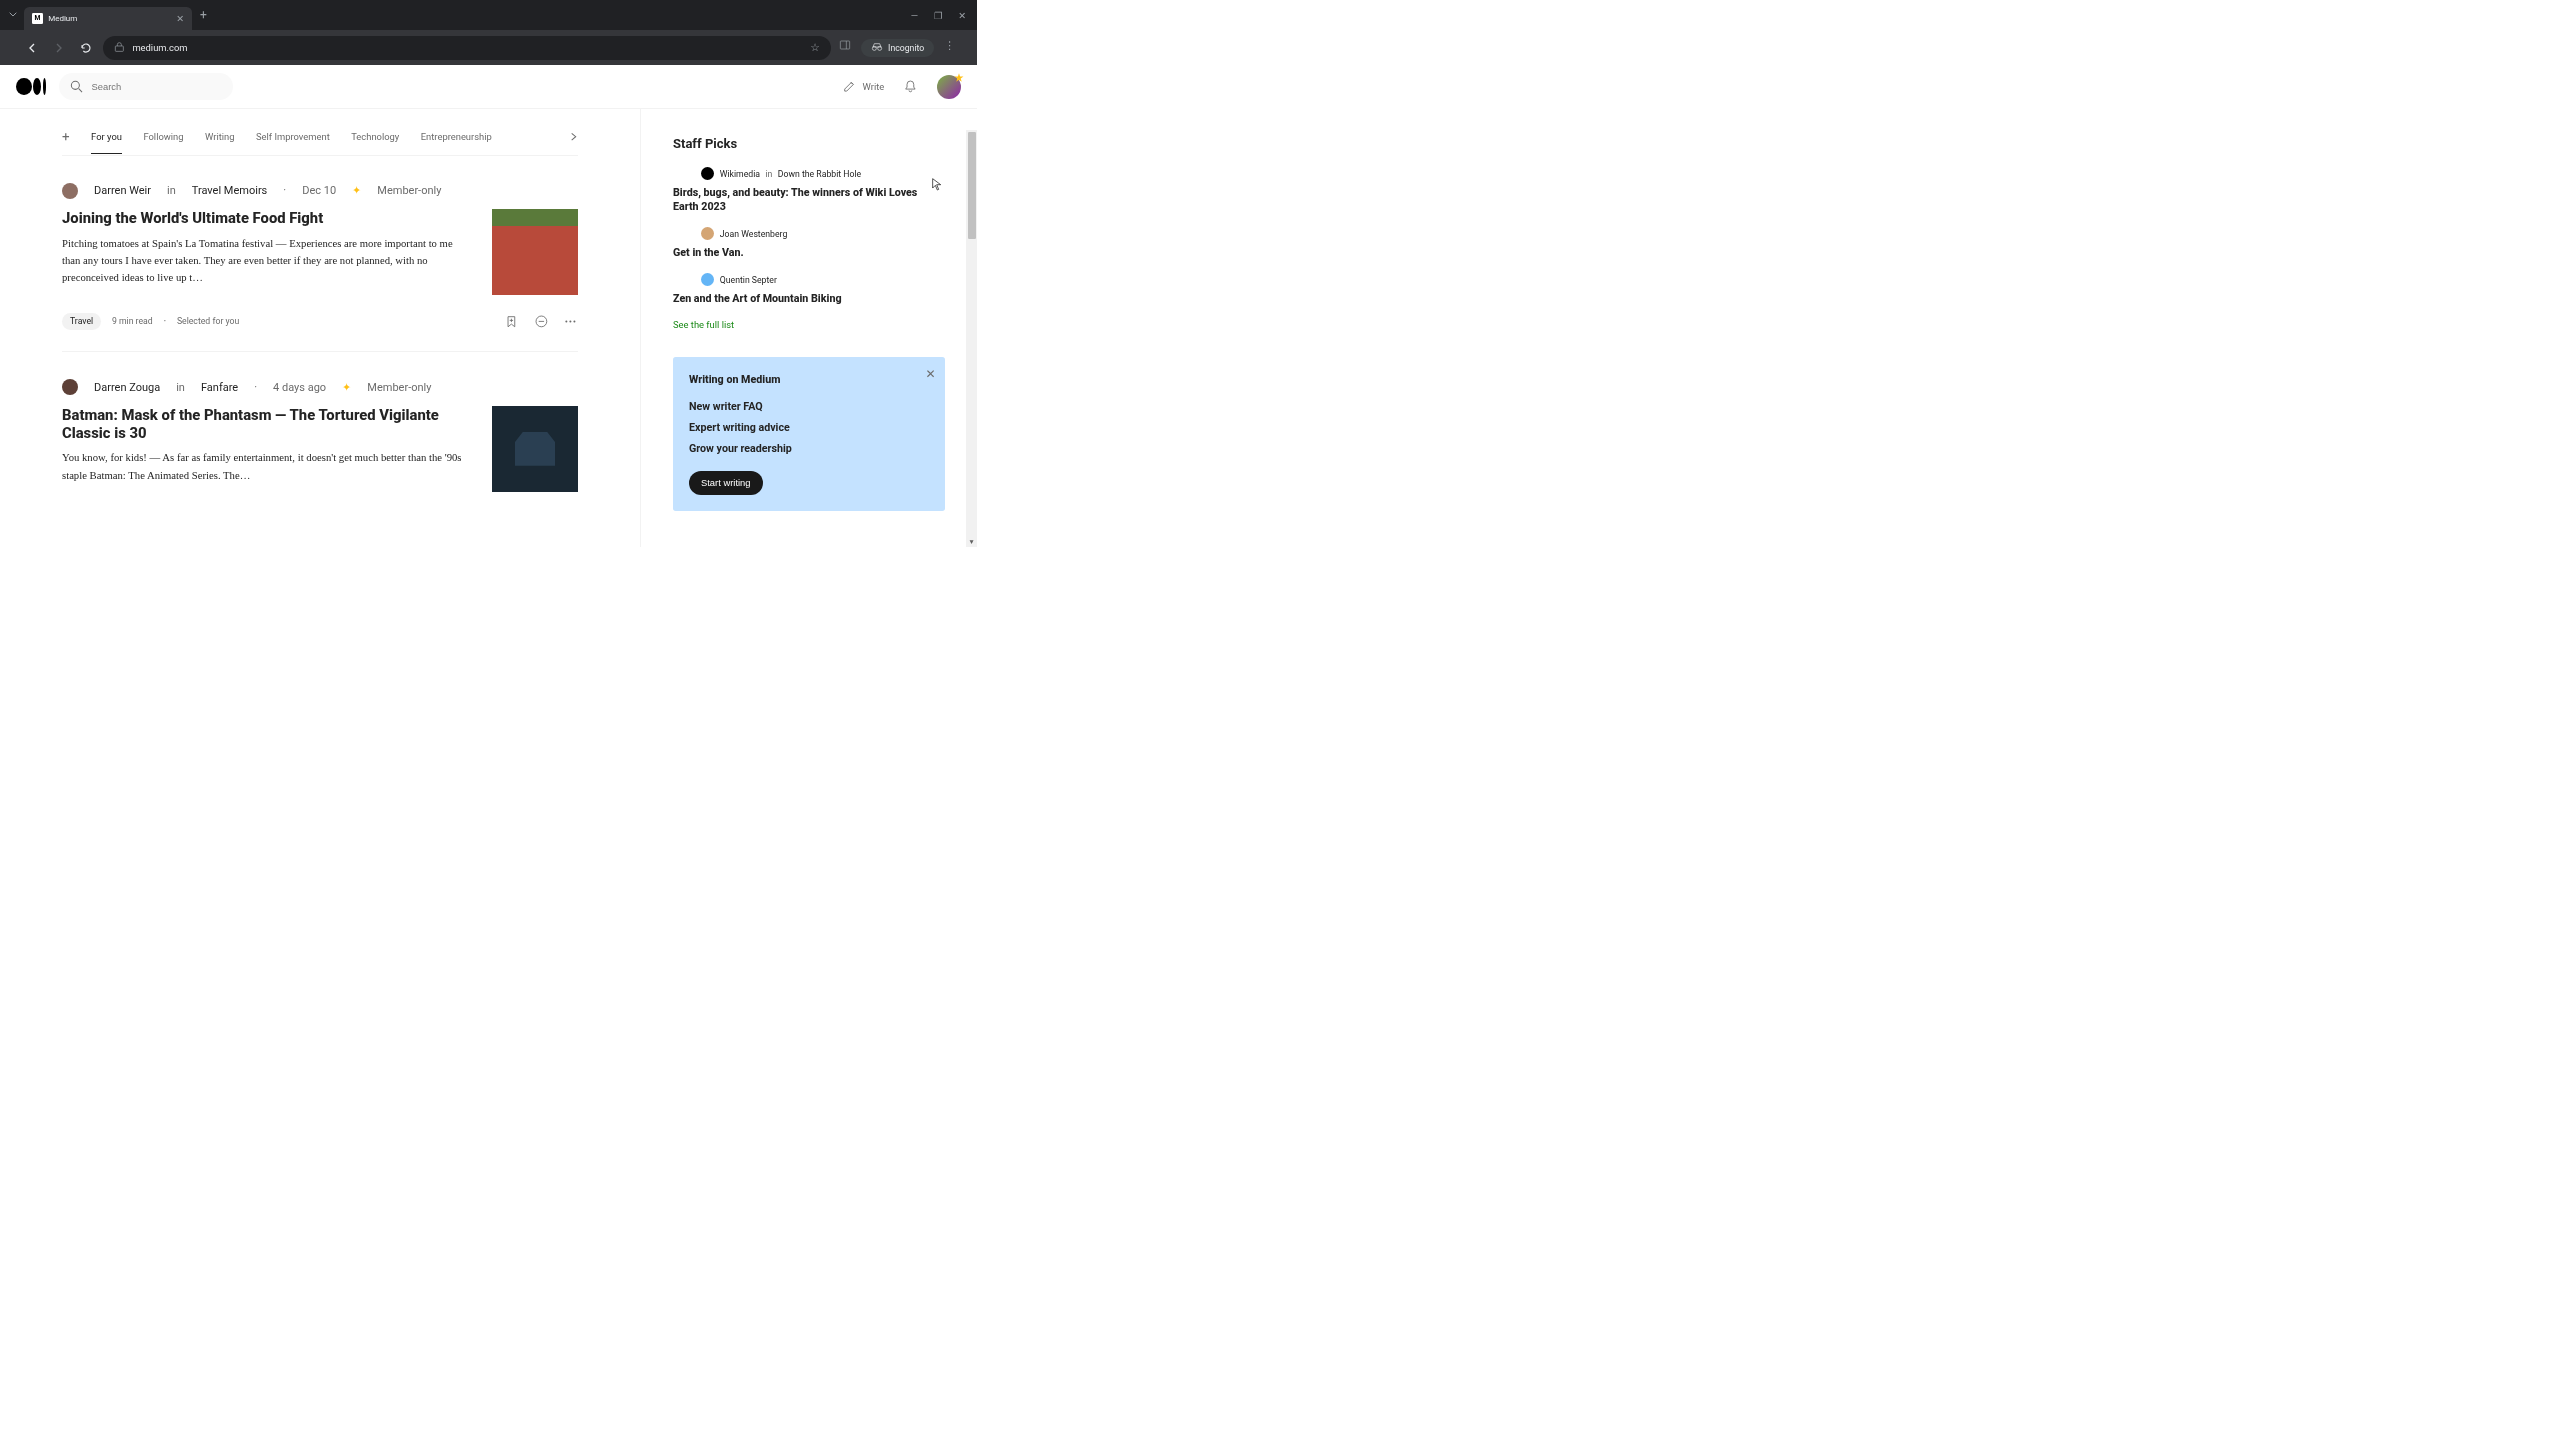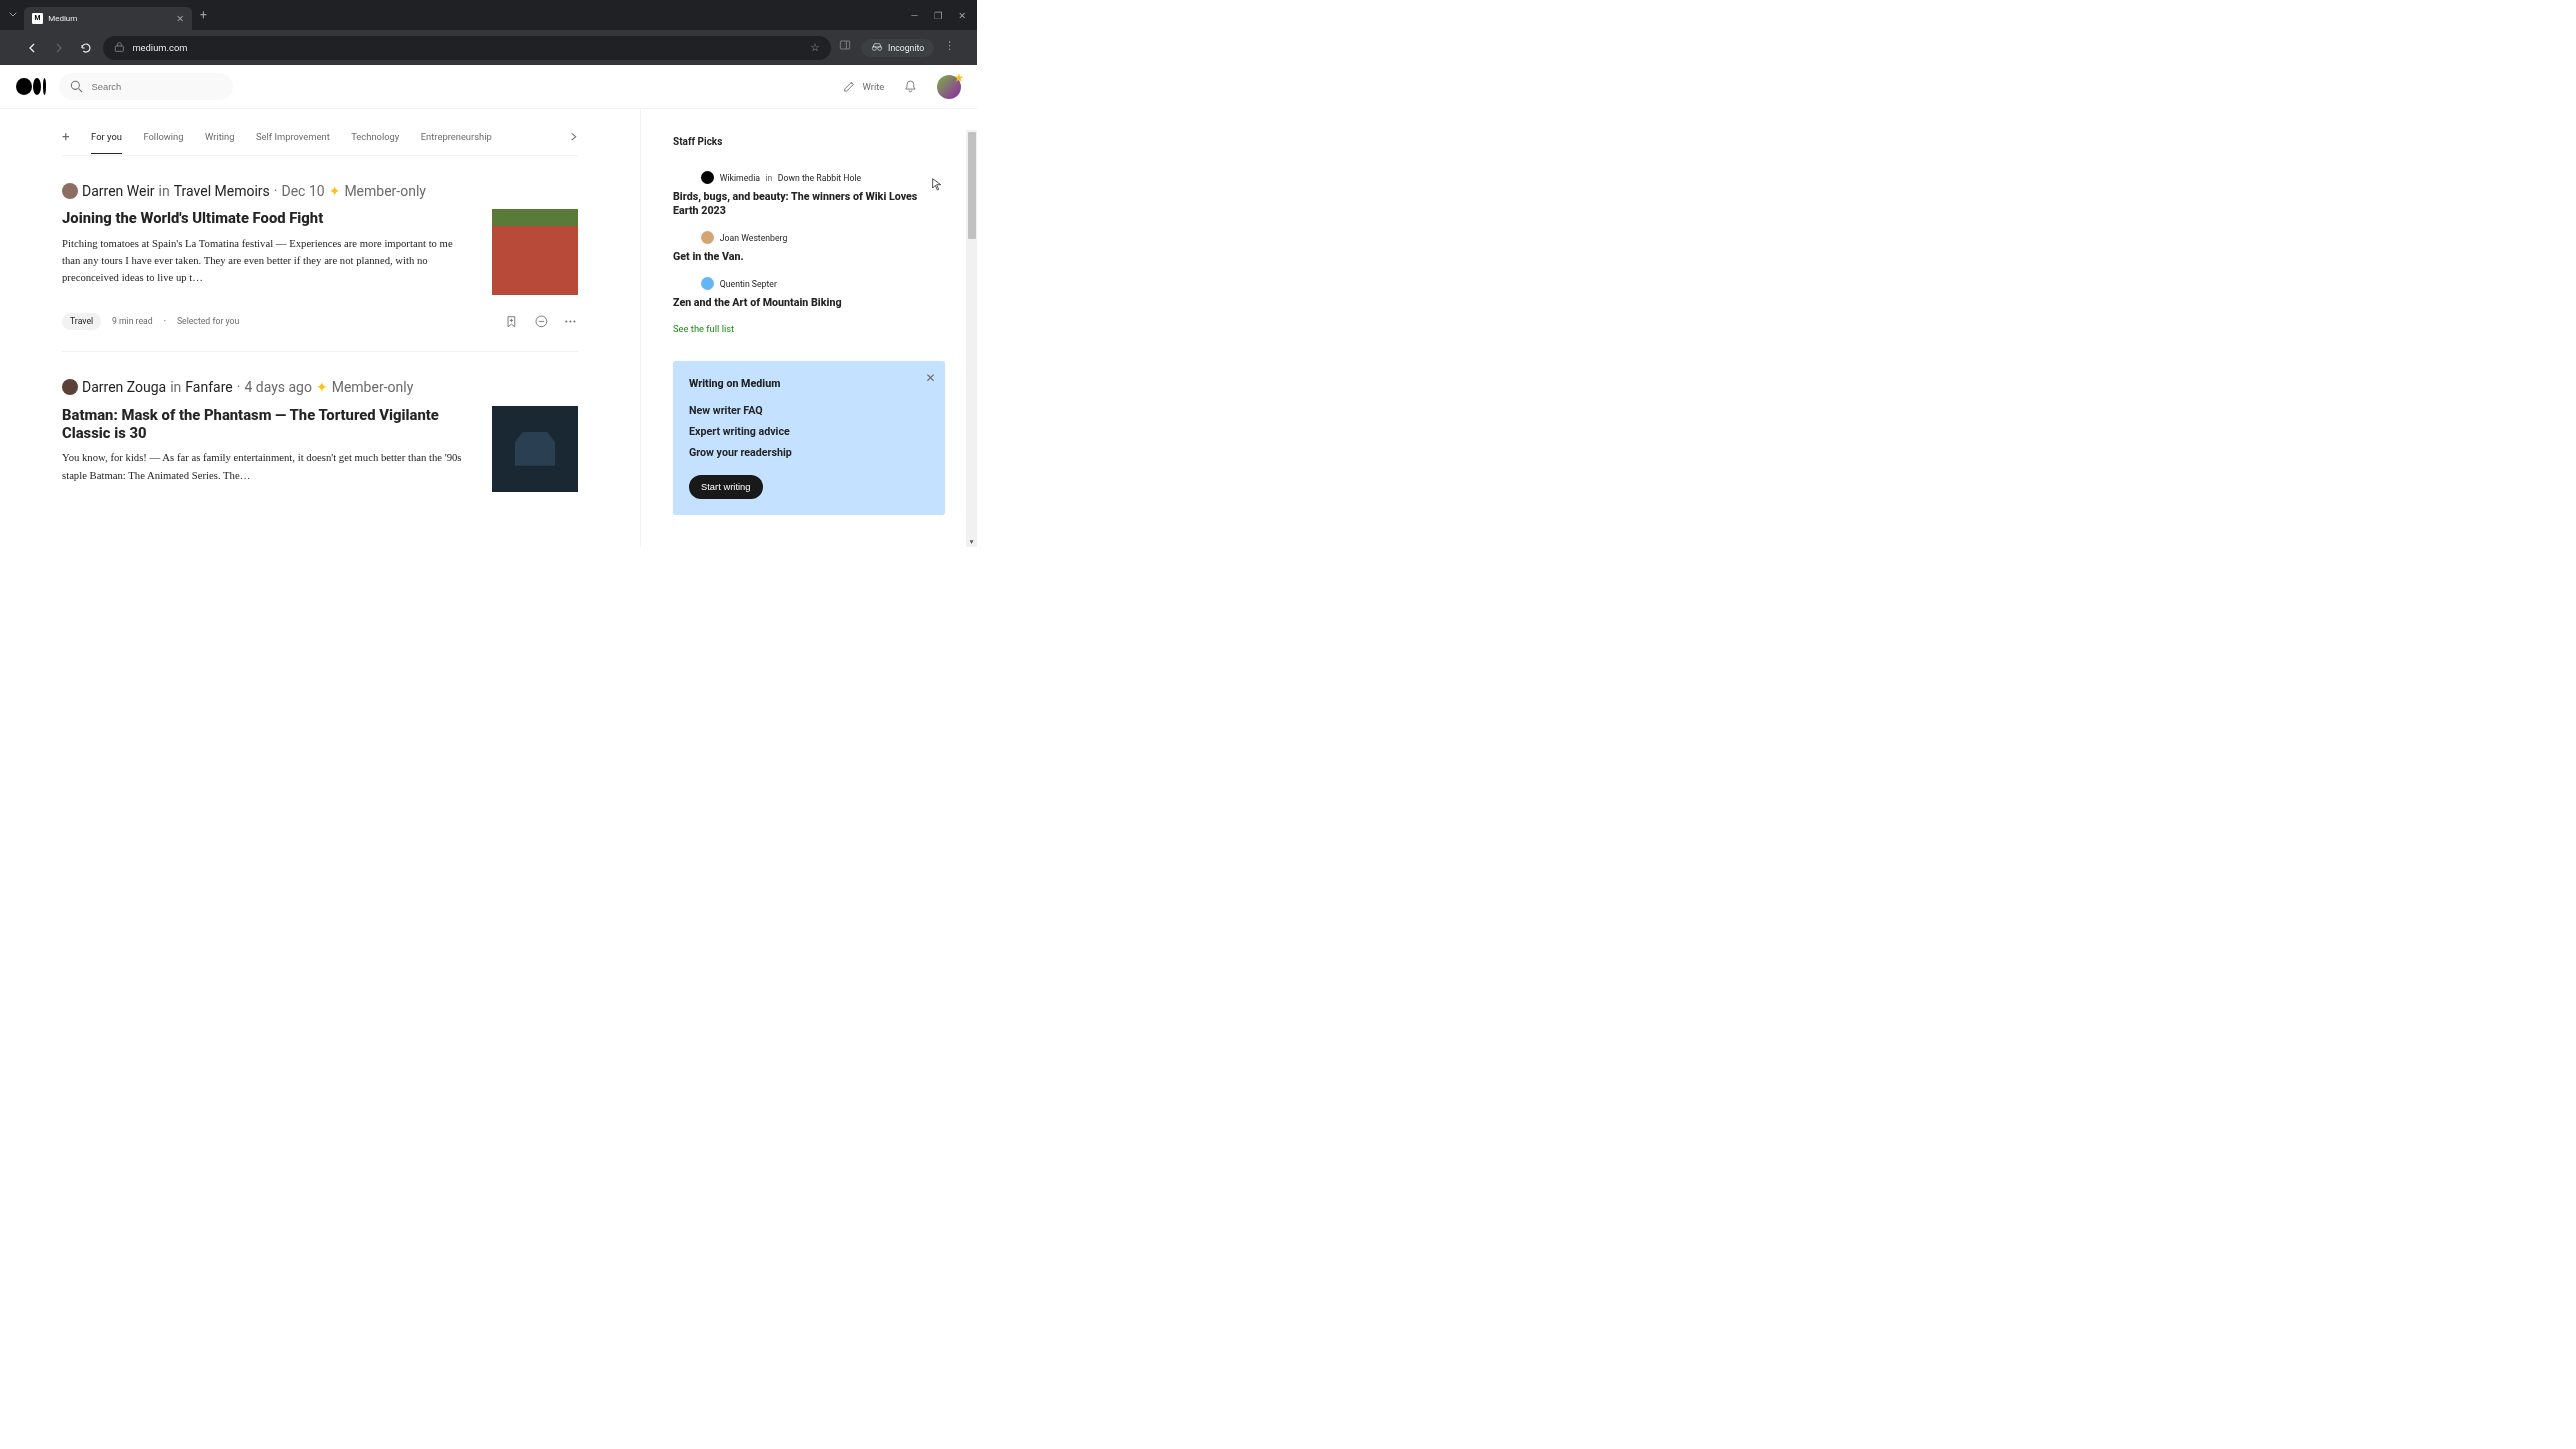--- a/index.html
+++ b/index.html
@@ -44,21 +44,21 @@
 .main-col { width: 641px; padding: 0 62px 0 62px; border-right:0.7px solid #f2f2f2; overflow:hidden;}
 .side-col { flex:1; padding: 27px 32px 0 32px; overflow:hidden;}
 
 .tabs-row { display:flex; align-items:center; gap:21.5px; border-bottom:0.7px solid #f2f2f2; padding-top:20px; position:relative;}
 .tabs-add { color:#6b6b6b; font-size:13.4px; cursor:pointer; padding-bottom:10.7px;}
 .tab-item { color:#6b6b6b; font-size:9.4px; padding-bottom:10.7px; cursor:pointer; white-space:nowrap;}
 .tab-item.active { color:#242424; border-bottom:0.7px solid #242424; margin-bottom:-0.7px;}
 .tabs-scroll { position:absolute; right:0; color:#6b6b6b; cursor:pointer; padding-bottom:10.7px; background:linear-gradient(90deg, rgba(255,255,255,0) 0%, #fff 40%); padding-left:27px;}
 
 .article { padding-top:27px; border-bottom:0.7px solid #f2f2f2; padding-bottom:21.5px;}
-.article-meta { display:flex; align-items:center; gap:4px; font-size:14px; margin-bottom:10.7px;}
+.article-meta { display:flex; align-items:center; gap:16px; font-size:11px; margin-bottom:10.7px;}
 .article-avatar { width:16px; height:16px; border-radius:50%; background:#8d6e63;}
 .meta-author { color:#242424; }
 .meta-in { color:#6b6b6b; }
 .meta-pub { color:#242424; }
 .meta-dot { color:#6b6b6b; }
 .meta-date { color:#6b6b6b; }
 .meta-star { color:#ffc017; }
 .meta-member { color:#6b6b6b; }
 .article-body { display:flex; gap:27px; }
 .article-text { flex:1; }
@@ -68,21 +68,21 @@
 .thumb1 { background: linear-gradient(180deg,#5a7a3a 0%, #5a7a3a 20%, #b84a3a 20%, #b84a3a 100%);}
 .thumb2 { background: #1a2833; display:flex; align-items:center; justify-content:center;}
 .thumb2::after { content:''; width:40px; height:34px; background:#2a3f52; clip-path: polygon(20% 0, 80% 0, 100% 30%, 100% 100%, 0 100%, 0 30%);}
 .article-footer { display:flex; align-items:center; gap:10.7px; margin-top:17.4px;}
 .tag-chip { background:#f2f2f2; border-radius:9.4px; padding:3.4px 8px; font-size:8.7px; color:#242424;}
 .footer-text { color:#6b6b6b; font-size:8.7px;}
 .footer-dot { color:#6b6b6b;}
 .footer-actions { margin-left:auto; display:flex; align-items:center; gap:14.8px; color:#6b6b6b;}
 .footer-actions span { cursor:pointer; }
 
-.side-heading { font-size:10px; font-weight:700; color:#242424; margin-bottom:24px;}
+.side-heading { font-size:13px; font-weight:700; color:#242424; margin-bottom:16px;}
 .pick { margin-bottom:13.4px;}
 .pick-meta { display:flex; align-items:center; gap:5.4px; font-size:8.7px; color:#242424; margin-bottom:5.4px;padding-left:28px;}
 .pick-avatar { width:13.4px; height:13.4px; border-radius:50%; background:#000;}
 .pick-avatar.j { background:#d4a574;}
 .pick-avatar.q { background:#64b5f6;}
 .pick-in { color:#6b6b6b;}
 .pick-title { font-size:10.7px; font-weight:800; color:#242424; line-height:1.3;}
 .see-all { color:#1a8917; font-size:9.4px; cursor:pointer; margin-top:5.4px; display:block;}
 
 .promo-box { background:#c4e2ff; border-radius:2.7px; padding:16px; margin-top:27px; position:relative;}

